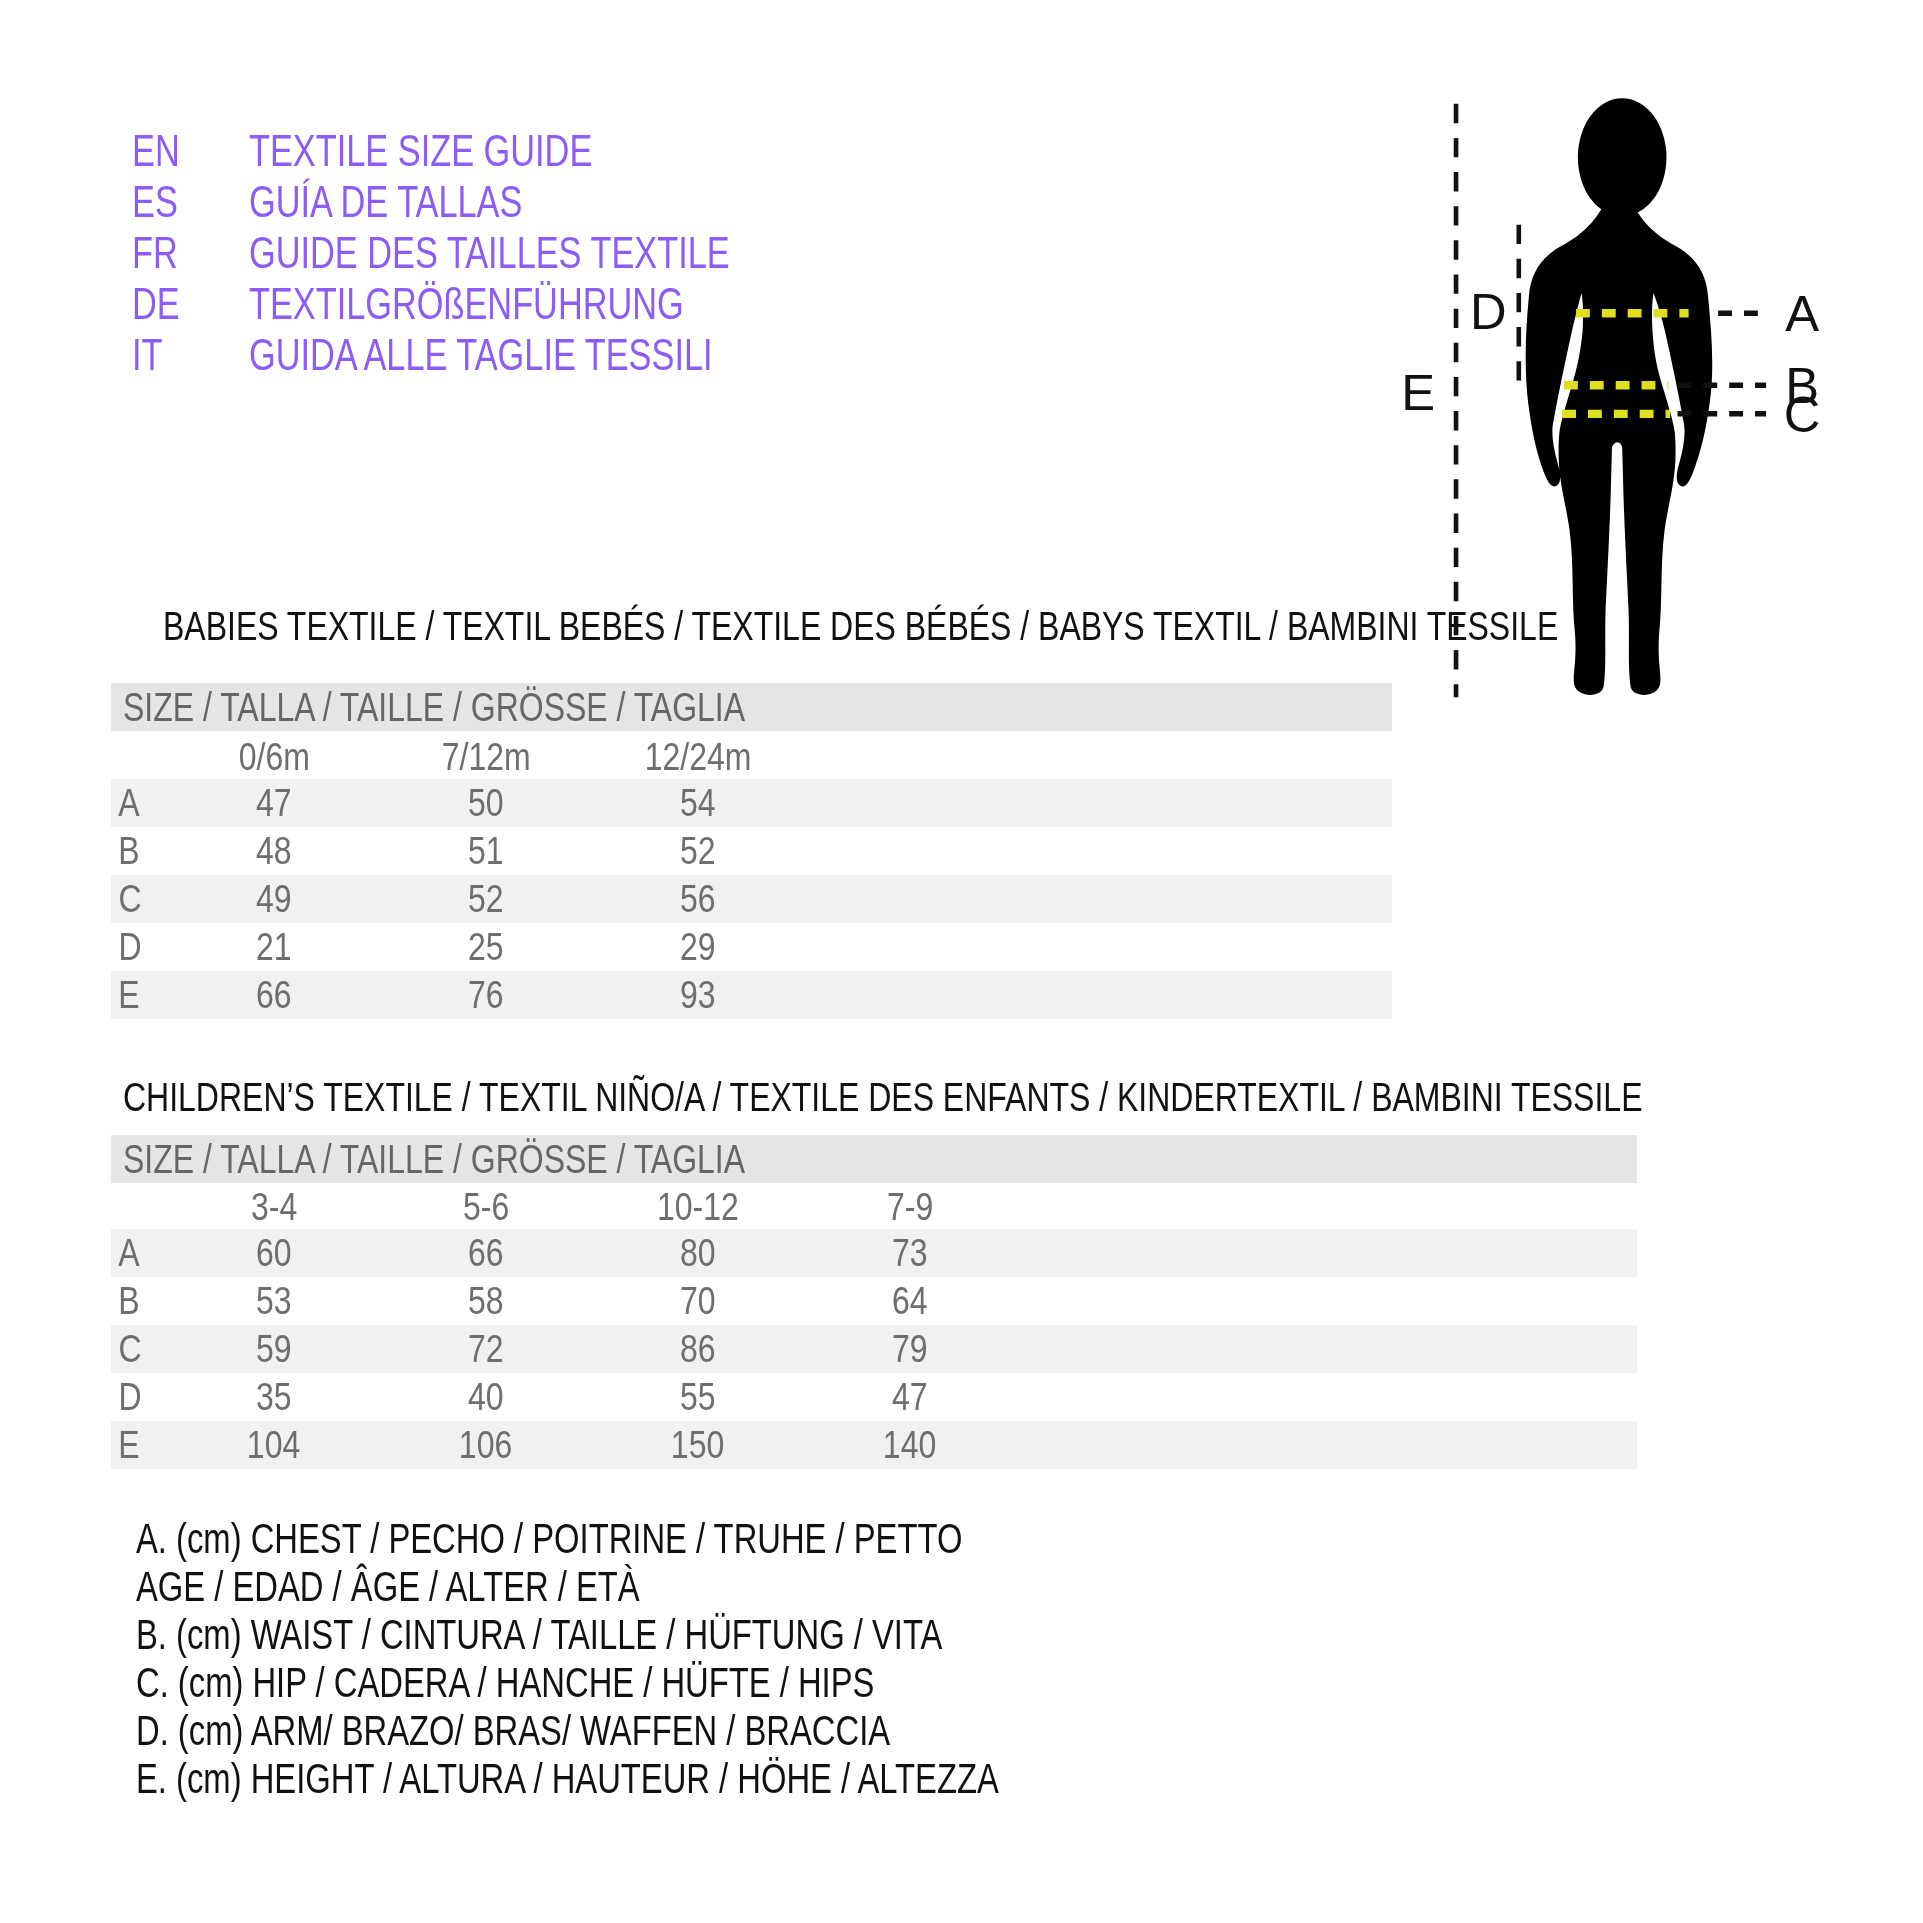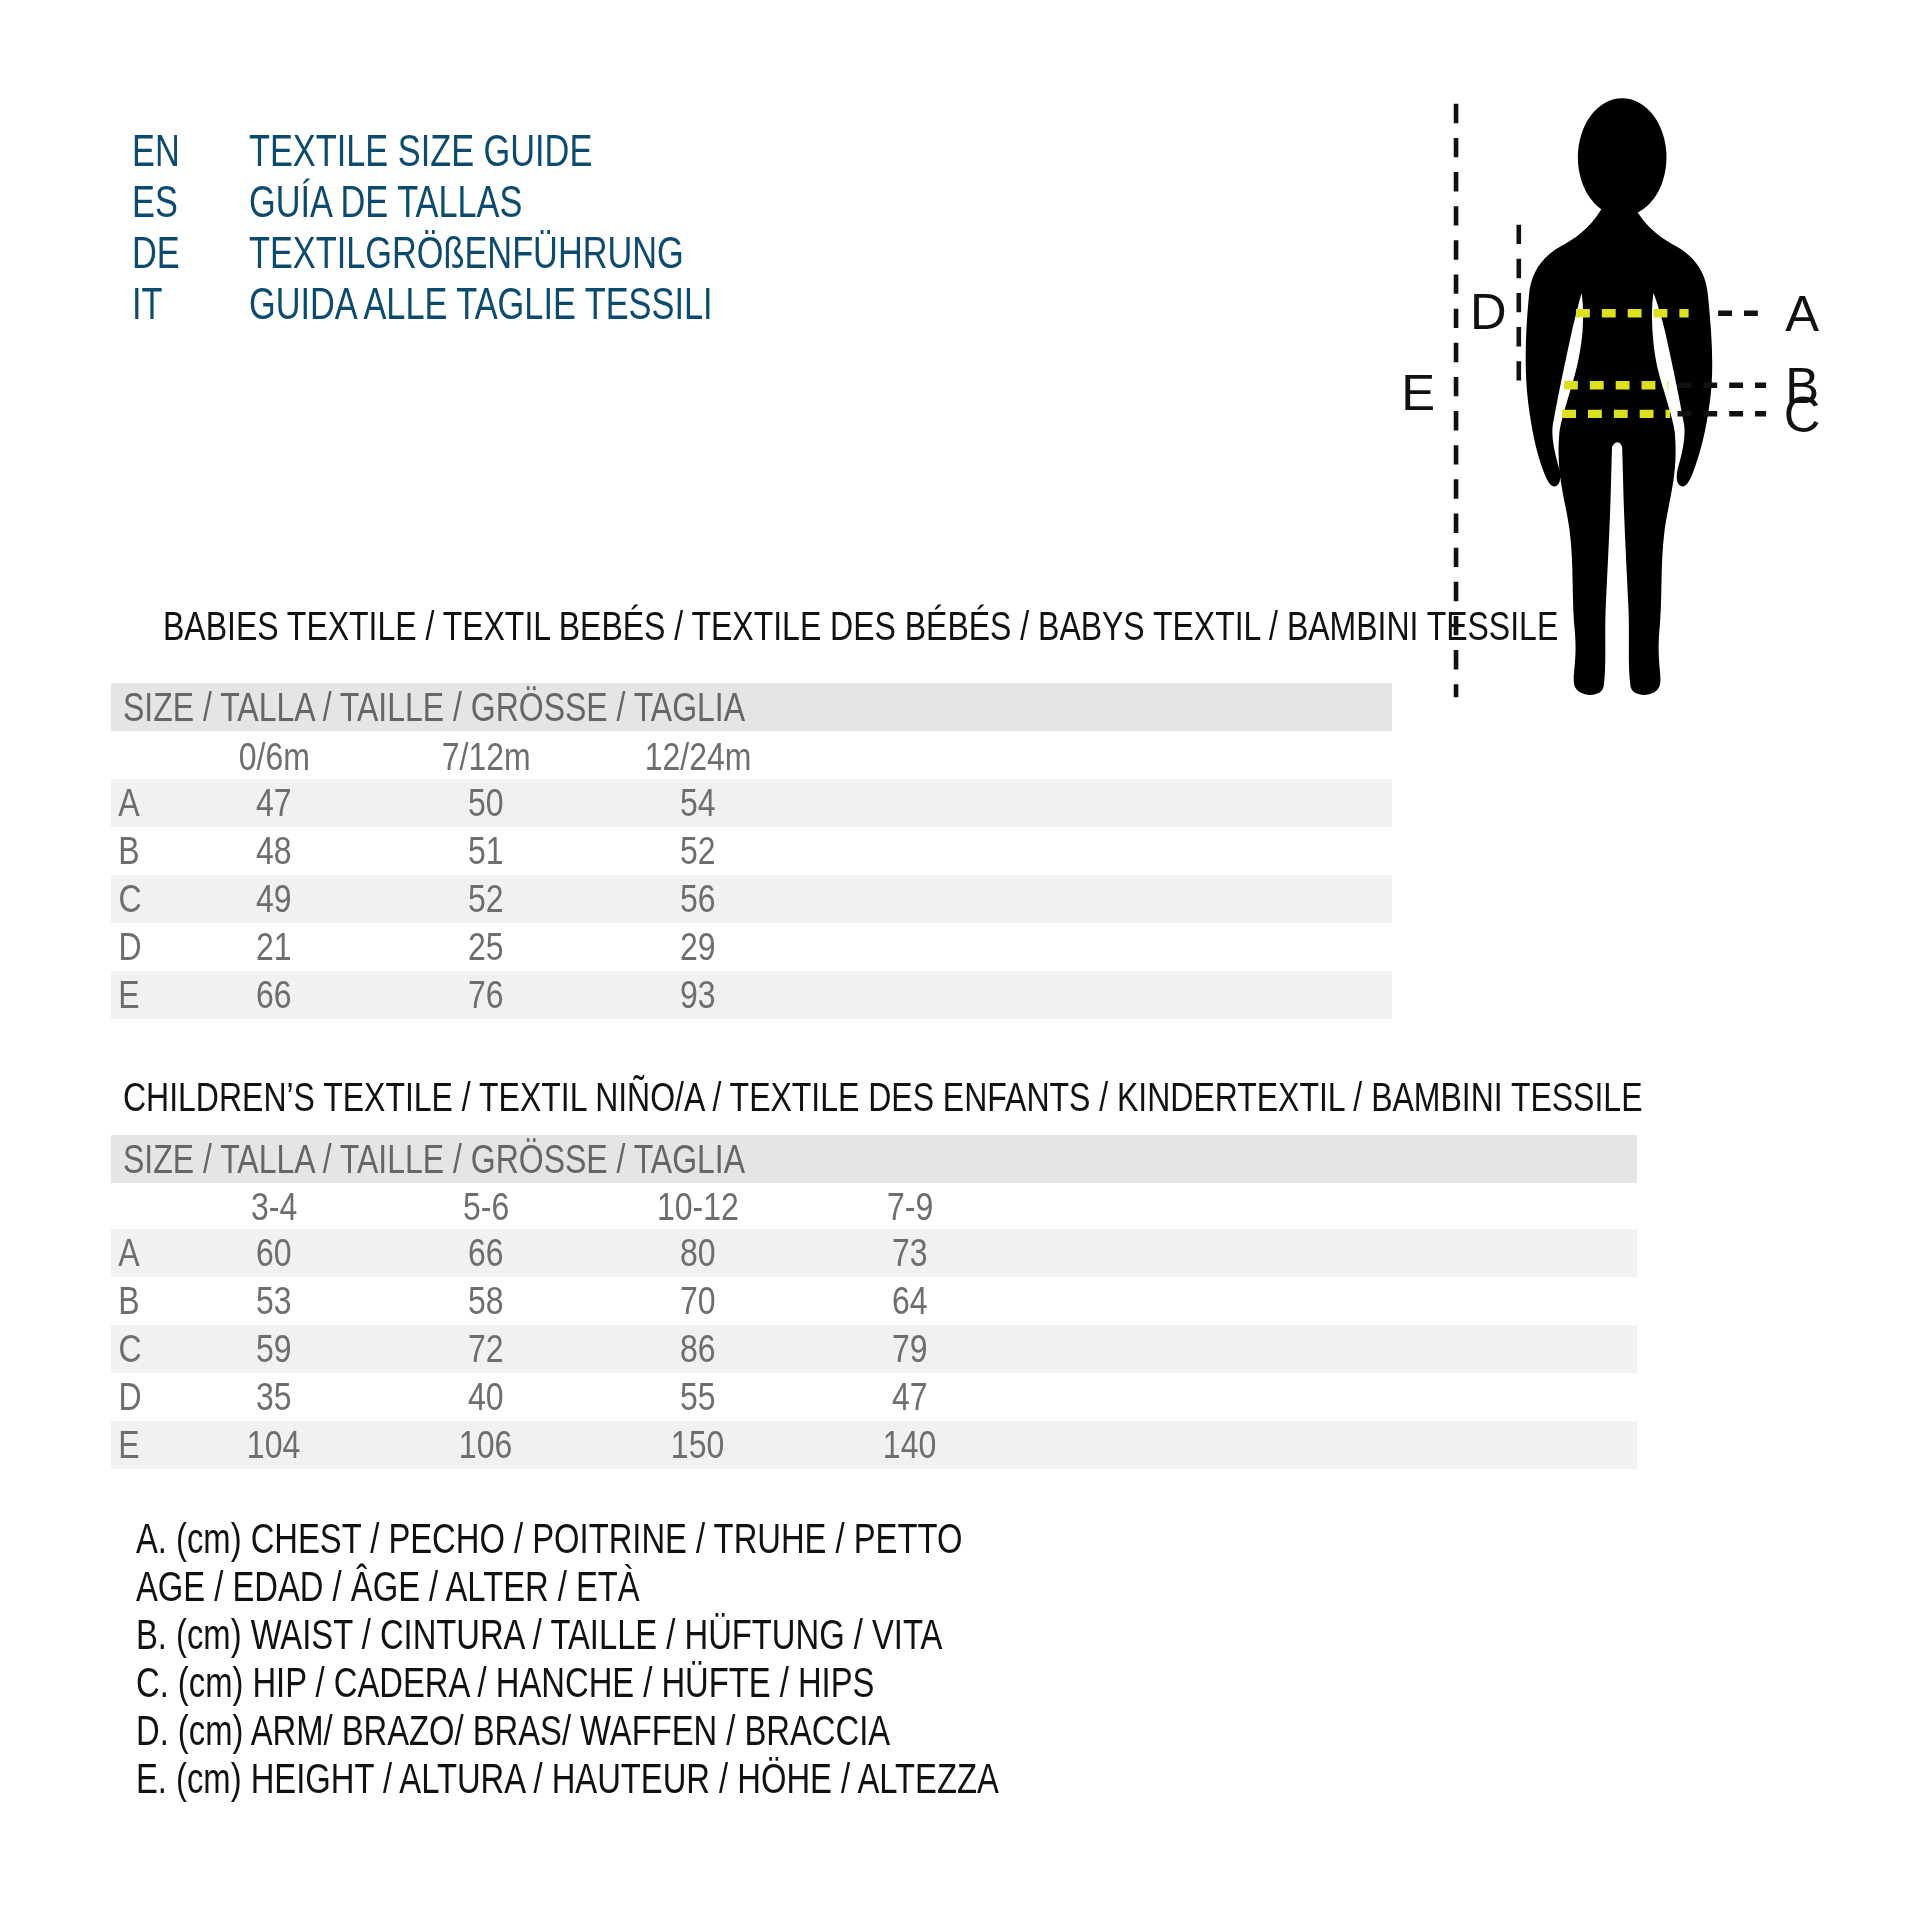--- a/index.html
+++ b/index.html
@@ -6,21 +6,21 @@
   body{
     width:1923px;height:1923px;position:relative;background:#ffffff;
     font-family:"Liberation Sans",sans-serif;color:#111;
     overflow:hidden;
   }
   .cond{display:inline-block;transform:scaleX(0.78);transform-origin:0 50%;white-space:nowrap;}
   .condc{display:inline-block;transform:scaleX(0.82);transform-origin:50% 50%;white-space:nowrap;}
 
   
   .lang-block{position:absolute;left:132px;top:125px;}
-  .lang-row{display:flex;height:51px;align-items:center;font-size:44px;color:#0c4a6e;}
+  .lang-row{display:flex;height:51px;align-items:center;font-size:44px;color:#8b5cf6;}
   .lang-code{width:117px;flex:0 0 117px;}
 
   
   .section-heading{position:absolute;left:123px;font-size:41px;color:#111;height:42px;line-height:42px;}
 
   
   .size-bar{position:absolute;left:111px;height:48px;background:#e5e5e5;display:flex;align-items:center;
             padding-left:12px;box-sizing:border-box;font-size:41px;color:#666666;}
 
   
@@ -45,20 +45,24 @@
 <body>
 
 <div class="lang-block">
   <div class="lang-row">
     <span class="lang-code"><span class="cond">EN</span></span>
     <span class="cond">TEXTILE SIZE GUIDE</span>
   </div>
   <div class="lang-row">
     <span class="lang-code"><span class="cond">ES</span></span>
     <span class="cond">GUÍA DE TALLAS</span>
+  </div>
+  <div class="lang-row">
+    <span class="lang-code"><span class="cond">FR</span></span>
+    <span class="cond">GUIDE DES TAILLES TEXTILE</span>
   </div>
   <div class="lang-row">
     <span class="lang-code"><span class="cond">DE</span></span>
     <span class="cond">TEXTILGRÖßENFÜHRUNG</span>
   </div>
   <div class="lang-row">
     <span class="lang-code"><span class="cond">IT</span></span>
     <span class="cond">GUIDA ALLE TAGLIE TESSILI</span>
   </div>
 </div>

